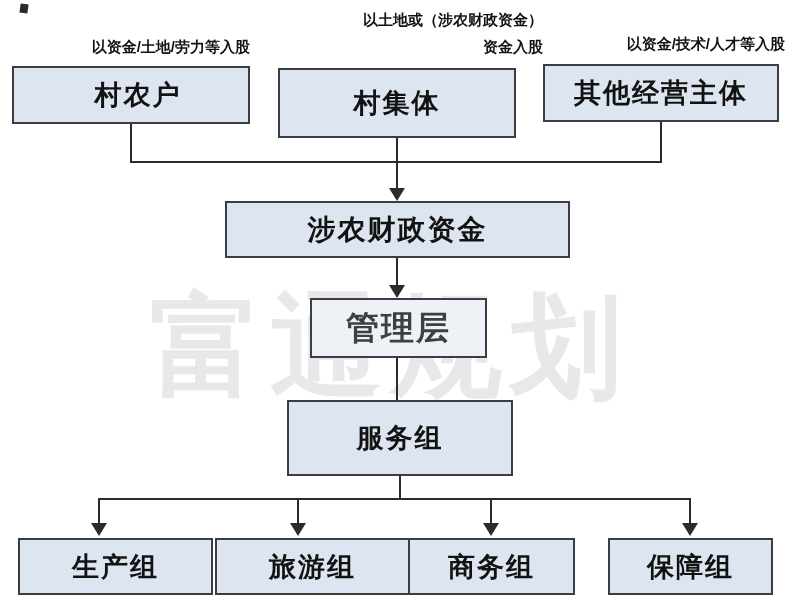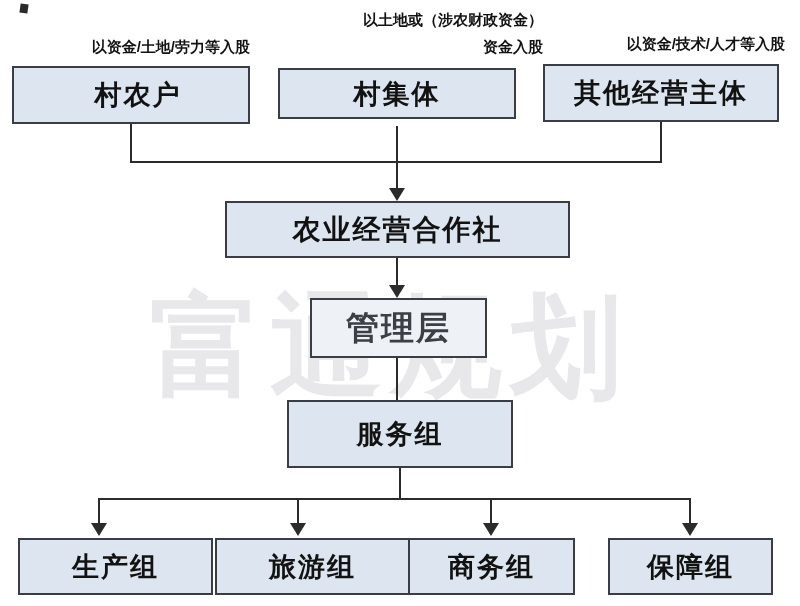--- a/index.html
+++ b/index.html
@@ -101,39 +101,39 @@
   <div class="speck"></div>
 
   <div class="toplabel" style="left:5px;top:33px;width:245px;">以资金/土地/劳力等入股</div>
   <div class="toplabel multi" style="left:255px;top:6px;width:288px;">
     <div>以土地或（涉农财政资金）</div>
     <div>资金入股</div>
   </div>
   <div class="toplabel" style="left:540px;top:30px;width:245px;">以资金/技术/人才等入股</div>
 
   <div class="node" style="left:12px;top:66px;width:238px;height:58px;padding-left:14px;">村农户</div>
-  <div class="node" style="left:278px;top:68px;width:238px;height:51px;">村集体</div>
+  <div class="node" style="left:278px;top:68px;width:238px;height:70px;">村集体</div>
   <div class="node" style="left:543px;top:64px;width:236px;height:58px;">其他经营主体</div>
 
   <div class="vline" style="left:130px;top:124px;height:39px;"></div>
   <div class="vline" style="left:660px;top:122px;height:41px;"></div>
   <div class="hline" style="left:130px;top:161px;width:532px;"></div>
   <div class="vline" style="left:396px;top:126px;height:62px;"></div>
   <div class="arrowhead" style="left:389px;top:188px;"></div>
 
-  <div class="node" style="left:225px;top:201px;width:345px;height:57px;font-size:28px;">农业经营合作社</div>
+  <div class="node" style="left:225px;top:201px;width:345px;height:57px;font-size:28px;">涉农财政资金</div>
 
   <div class="vline" style="left:396px;top:258px;height:28px;"></div>
   <div class="arrowhead" style="left:389px;top:285px;"></div>
 
   <div class="node mgmt" style="left:310px;top:298px;width:177px;height:60px;">管理层</div>
 
   <div class="vline" style="left:396px;top:358px;height:42px;"></div>
 
-  <div class="node" style="left:287px;top:400px;width:226px;height:68px;">服务组</div>
+  <div class="node" style="left:287px;top:400px;width:226px;height:76px;">服务组</div>
 
   <div class="vline" style="left:399px;top:460px;height:40px;"></div>
   <div class="hline" style="left:99px;top:498px;width:592px;"></div>
 
   <div class="vline" style="left:98px;top:498px;height:26px;"></div>
   <div class="arrowhead" style="left:91px;top:523px;"></div>
 
   <div class="vline" style="left:297px;top:498px;height:26px;"></div>
   <div class="arrowhead" style="left:290px;top:523px;"></div>
 

